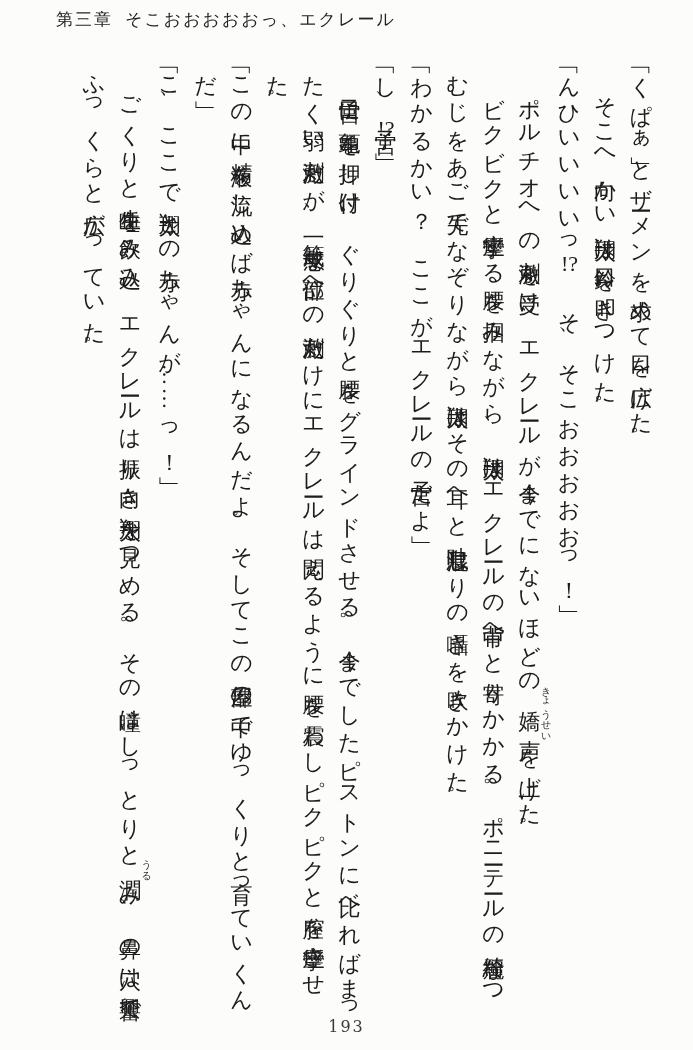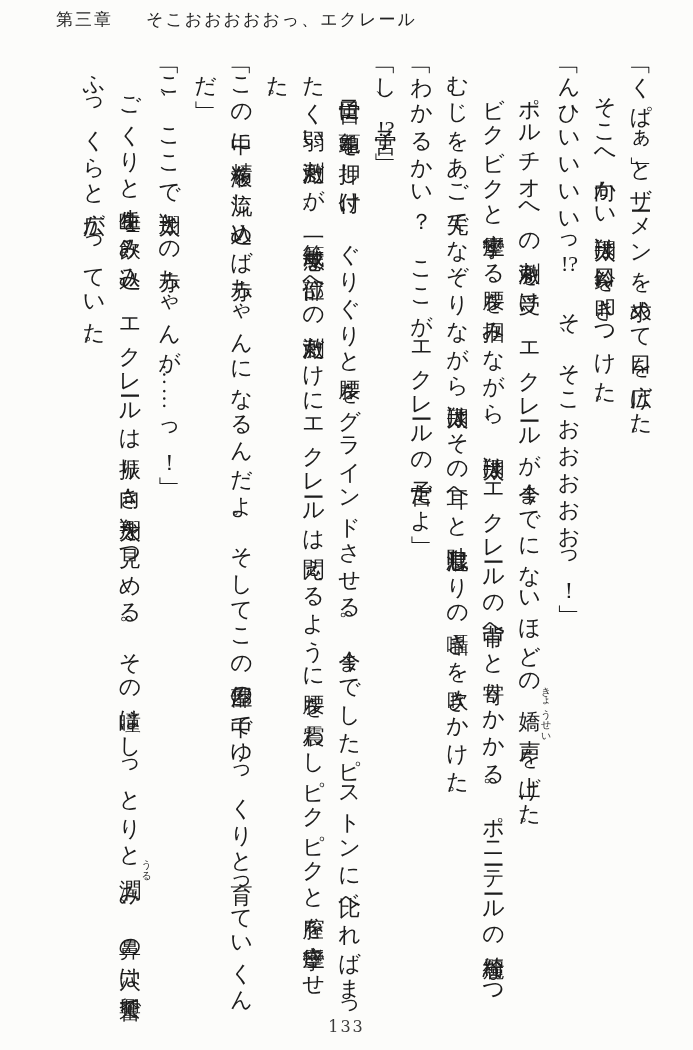--- a/index.html
+++ b/index.html
@@ -18,21 +18,21 @@
   
   .running-header {
     position: absolute;
     top: 8px;
     left: 56px;
     font-size: 17px;
     letter-spacing: 2px;
     color: #222;
     white-space: nowrap;
   }
-  .running-header .chapter-no { margin-right: 33px; }
+  .running-header .chapter-no { margin-right: 12px; }
 
   
   .page-body {
     position: absolute;
     top: 60px;
     right: 34px;
     height: 962px;
     writing-mode: vertical-rl;
     text-orientation: mixed;
     font-size: 22px;
@@ -87,13 +87,13 @@
     <p class="indent">ポルチオへの刺激を受け、エクレールが今までにないほどの<ruby>嬌声<rt>きょうせい</rt></ruby>を上げた。</p>
     <p class="indent">ビクビクと痙攣する腰を掴みながら、翔太はエクレールの背中へと寄りかかる。ポニーテールの綺麗なつむじをあご先でなぞりながら翔太はその耳へと吐息混じりの囁きを吹きかけた。</p>
     <p>「わかるかい？　ここがエクレールの子宮だよ」</p>
     <p>「し、子宮<span class="tcy">!?</span>」</p>
     <p class="indent">子宮口に亀頭を押し付け、ぐりぐりと腰をグラインドさせる。今までしたピストンに比べればまったく弱い刺激だが、一等敏感な部位への刺激だけにエクレールは悶えるように腰を震わしピクピクと膣を痙攣させた。</p>
     <p>「この中に精液を流し込めば赤ちゃんになるんだよ。そしてこの部屋の中でゆっくりと育っていくんだ」</p>
     <p>「こ、ここで翔太との赤ちゃんが……っ！」</p>
     <p class="indent">ごくりと生唾を飲み込み、エクレールは振り向き翔太を見つめる。その瞳はしっとりと<ruby>潤<rt>うる</rt></ruby>み、鼻の穴は興奮でふっくらと広がっていた。</p>
   </div>
 
-<div class="page-number">133</div>
+<div class="page-number">193</div>
 
 </body></html>

